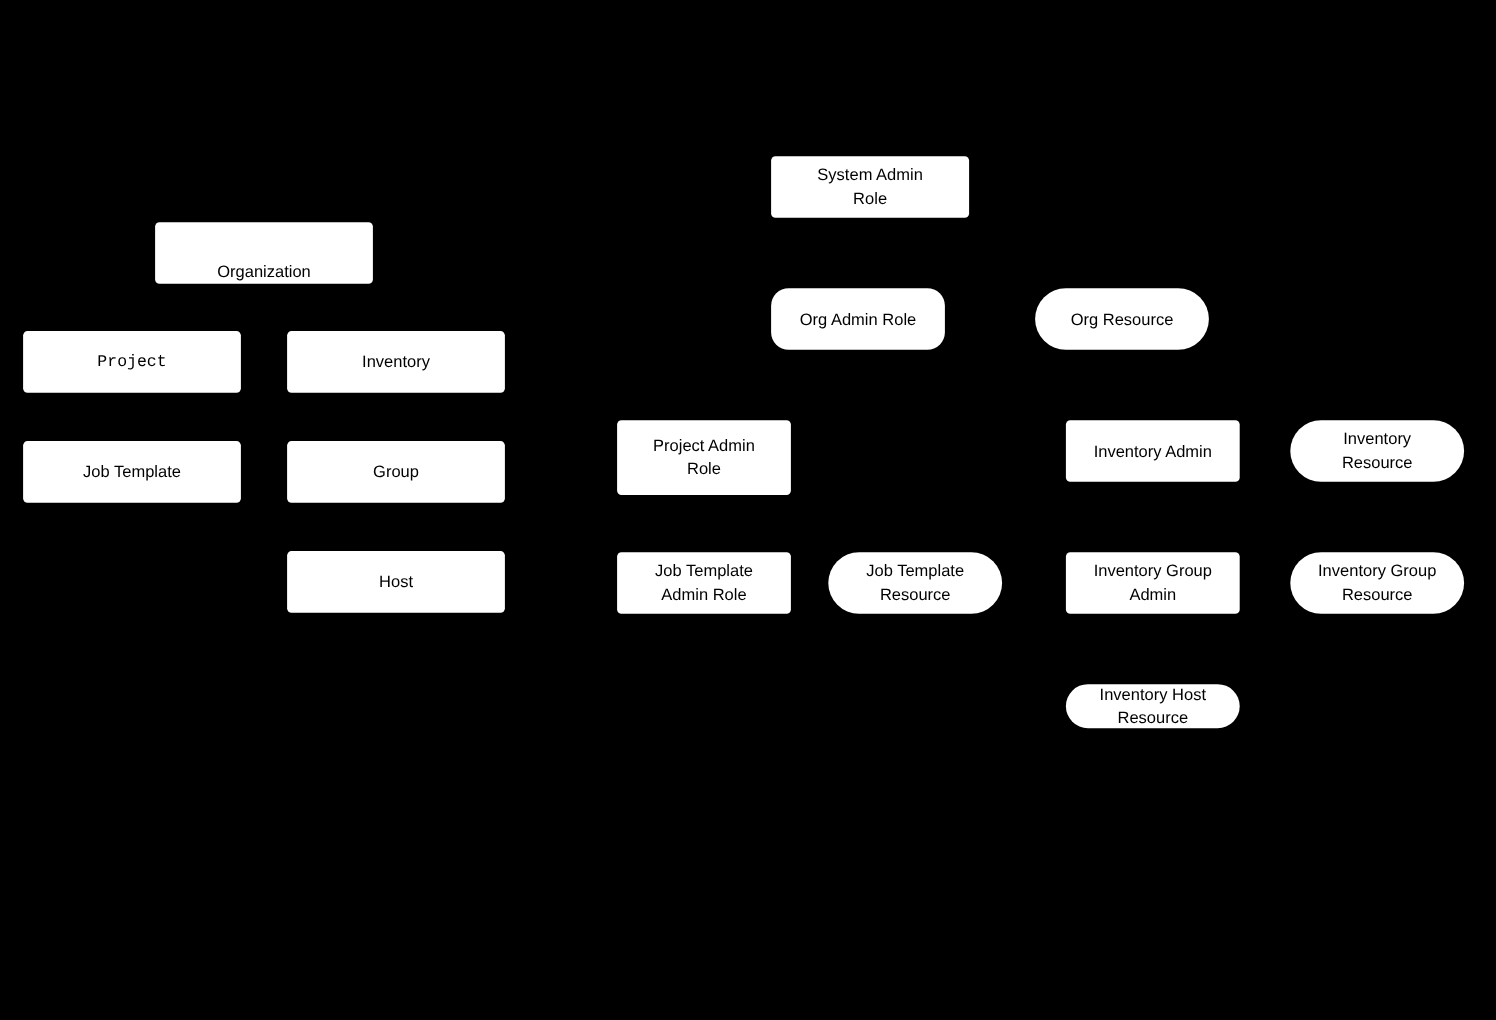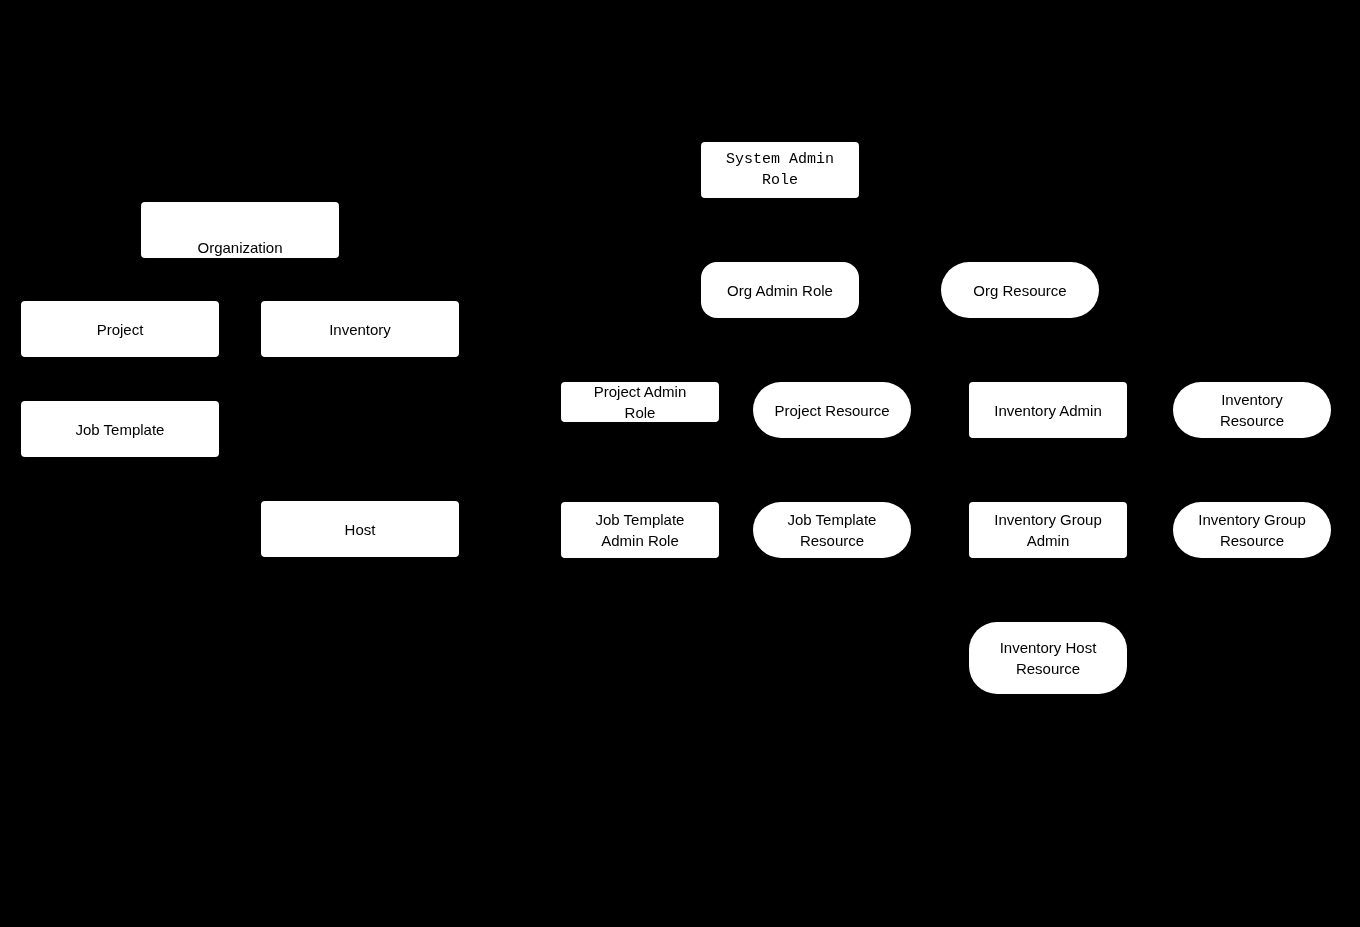--- a/index.html
+++ b/index.html
@@ -44,58 +44,58 @@
 </style>
 </head>
 <body>
 
 <div class="canvas">
 
   <div class="node rect" style="left:141px; top:202px; width:198px; height:56px;align-items:flex-end;">
     <span class="label">Organization</span>
   </div>
 
-  <div class="node rect" style="left:21px; top:301px; width:198px; height:56px;">
+  <div class="node rect" style="left:21px; top:301px; width:198px; height:56px;font-family:Liberation Mono, monospace;">
     <span class="label">Project</span>
   </div>
 
   <div class="node rect" style="left:261px; top:301px; width:198px; height:56px;">
     <span class="label">Inventory</span>
   </div>
 
   <div class="node rect" style="left:21px; top:401px; width:198px; height:56px;">
     <span class="label">Job Template</span>
   </div>
 
+  <div class="node rect" style="left:261px; top:401px; width:198px; height:56px;">
+    <span class="label">Group</span>
+  </div>
 
   <div class="node rect" style="left:261px; top:501px; width:198px; height:56px;">
     <span class="label">Host</span>
   </div>
 
-  <div class="node rect" style="left:701px; top:142px; width:158px; height:56px;font-family:Liberation Mono, monospace;">
+  <div class="node rect" style="left:701px; top:142px; width:180px; height:56px;">
     <span class="label">System Admin
 Role</span>
   </div>
 
   <div class="node rect" style="left:701px; top:262px; width:158px; height:56px;border-radius:16px;">
     <span class="label">Org Admin Role</span>
   </div>
 
   <div class="node pill" style="left:941px; top:262px; width:158px; height:56px;align-items:center;">
     <span class="label">Org Resource</span>
   </div>
 
-  <div class="node rect" style="left:561px; top:382px; width:158px; height:40px;">
+  <div class="node rect" style="left:561px; top:382px; width:158px; height:68px;">
     <span class="label">Project Admin
 Role</span>
   </div>
 
-  <div class="node pill" style="left:753px; top:382px; width:158px; height:56px;">
-    <span class="label">Project Resource</span>
-  </div>
 
   <div class="node rect" style="left:969px; top:382px; width:158px; height:56px;">
     <span class="label">Inventory Admin</span>
   </div>
 
   <div class="node pill" style="left:1173px; top:382px; width:158px; height:56px;">
     <span class="label">Inventory
 Resource</span>
   </div>
 
@@ -112,18 +112,18 @@
   <div class="node rect" style="left:969px; top:502px; width:158px; height:56px;">
     <span class="label">Inventory Group
 Admin</span>
   </div>
 
   <div class="node pill" style="left:1173px; top:502px; width:158px; height:56px;">
     <span class="label">Inventory Group
 Resource</span>
   </div>
 
-  <div class="node pill" style="left:969px; top:622px; width:158px; height:72px;">
+  <div class="node pill" style="left:969px; top:622px; width:158px; height:40px;">
     <span class="label">Inventory Host
 Resource</span>
   </div>
 
 </div>
 
 </body></html>

